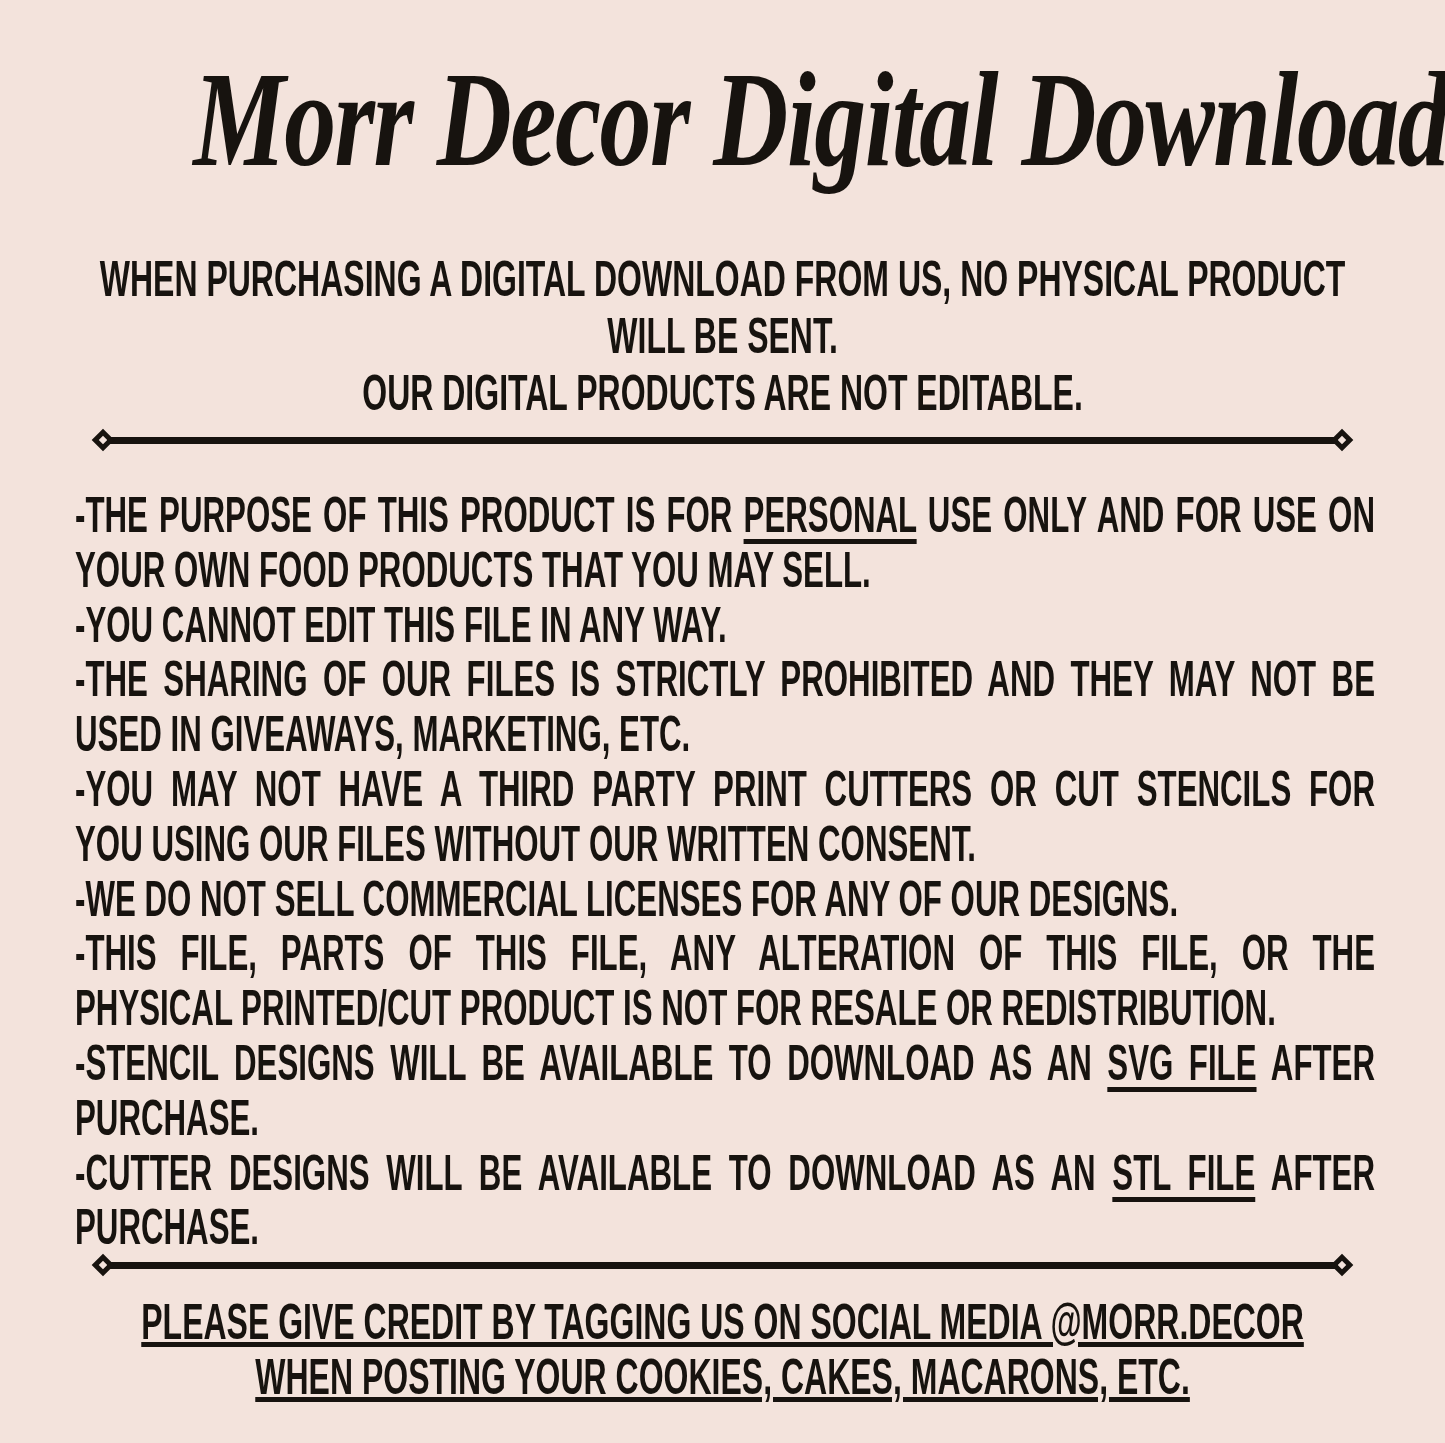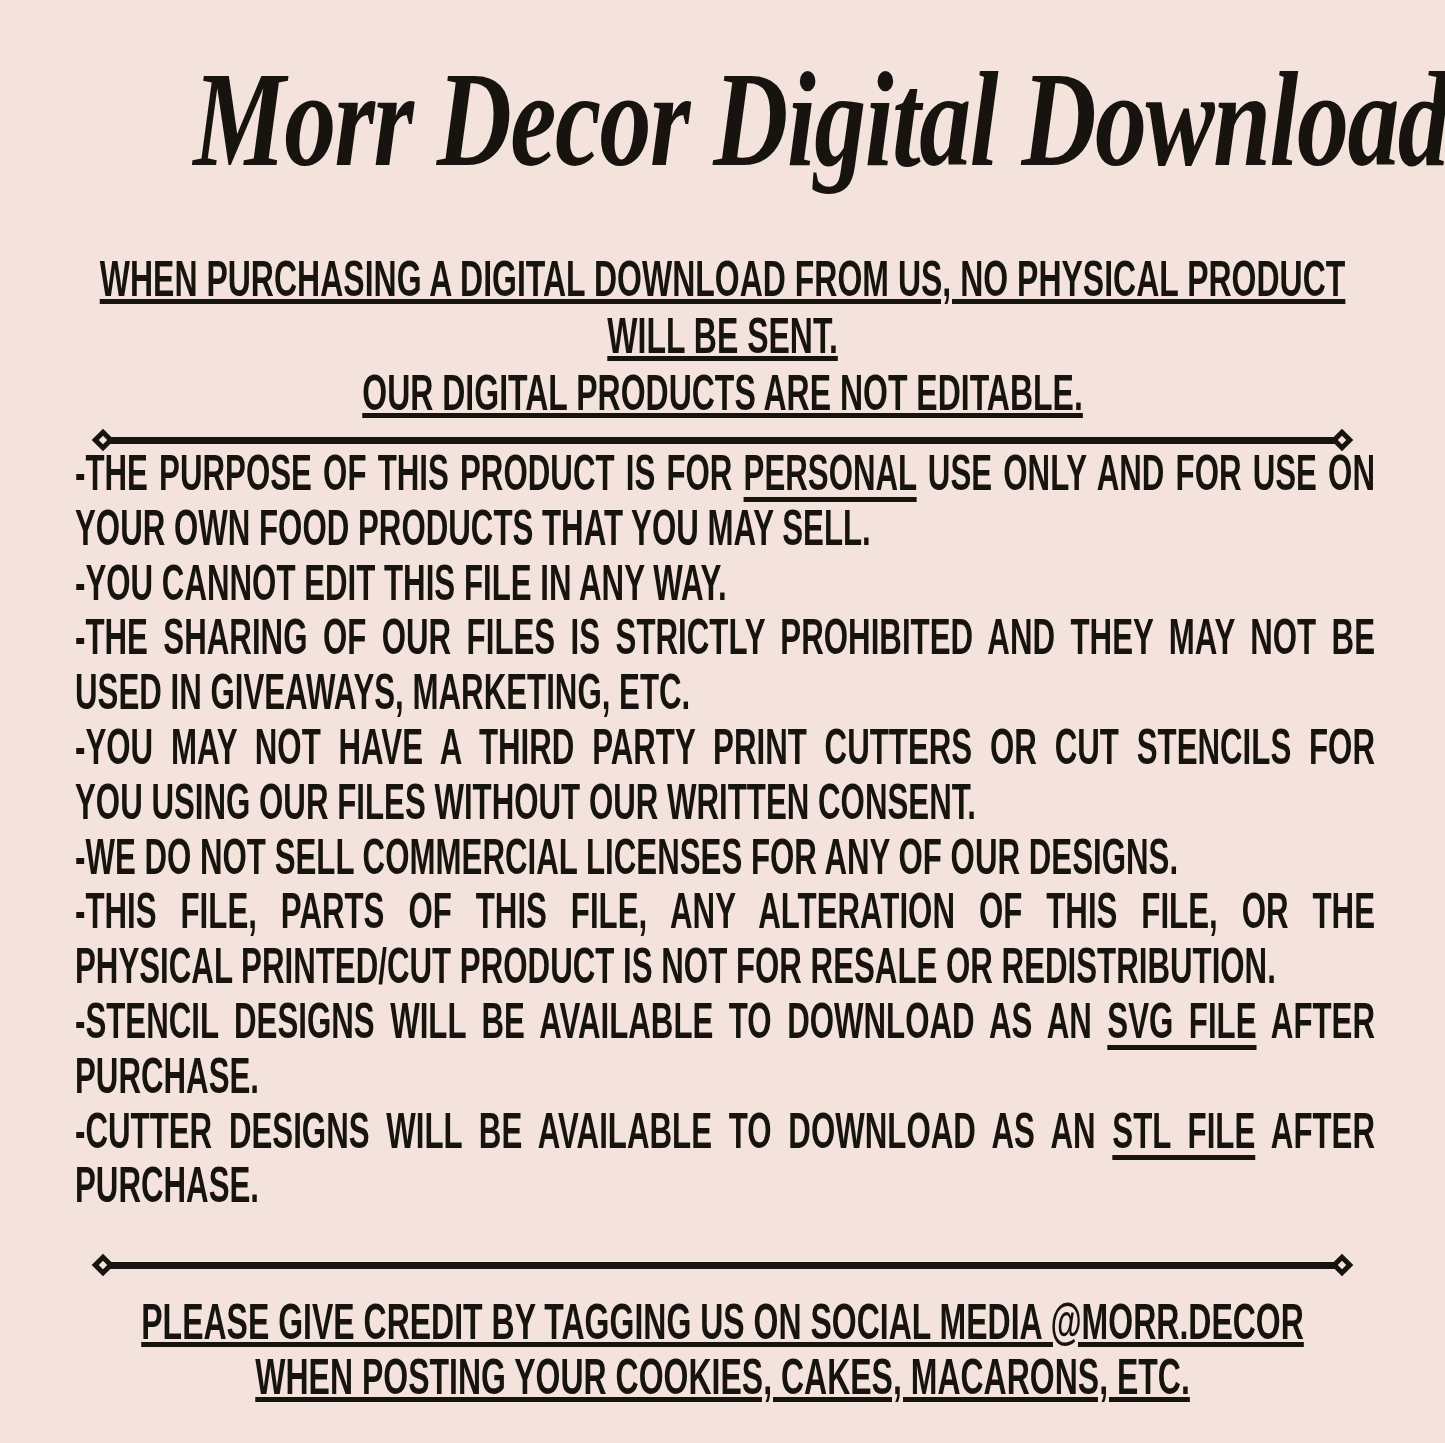--- a/index.html
+++ b/index.html
@@ -23,23 +23,23 @@
     font-style:italic;
     font-weight:700;
     font-size:135px;
     line-height:1.18;
     transform:scaleX(0.77);
     transform-origin:50% 50%;
     letter-spacing:-2px;
   }
   
   .squeeze{transform-origin:0 0;}
-  .intro{position:absolute;top:251px;left:72px;width:1301px;text-decoration:underline;}
+  .intro{position:absolute;top:251px;left:72px;width:1301px;}
   .intro .squeeze{width:2033px;transform:scaleX(0.64);}
-  .terms{position:absolute;top:446px;left:75px;width:1300px;}
+  .terms{position:absolute;top:488px;left:75px;width:1300px;}
   .terms .squeeze{width:2080px;transform:scaleX(0.625);}
   .credit{position:absolute;top:1295px;left:72px;width:1301px;text-decoration:underline;}
   .credit .squeeze{width:2033px;transform:scaleX(0.64);}
 
   .cline{
     font-weight:700;font-size:50px;line-height:57px;
     text-align:center;white-space:nowrap;
   }
   .credit .cline{line-height:55px;}
   .tline{

